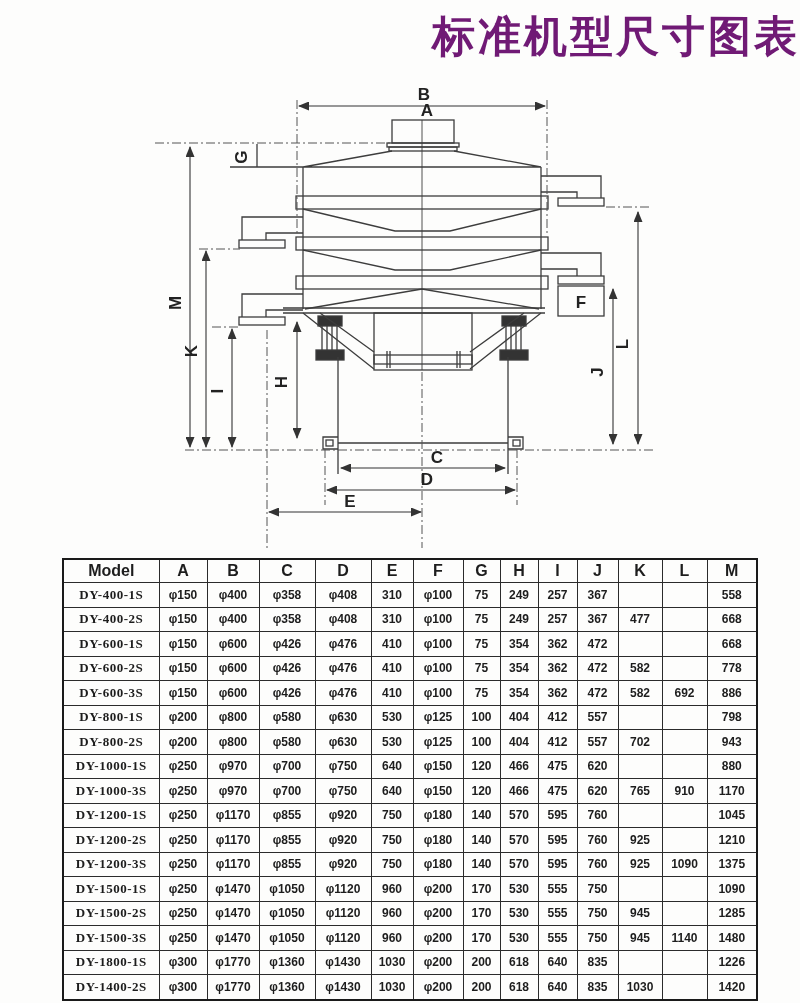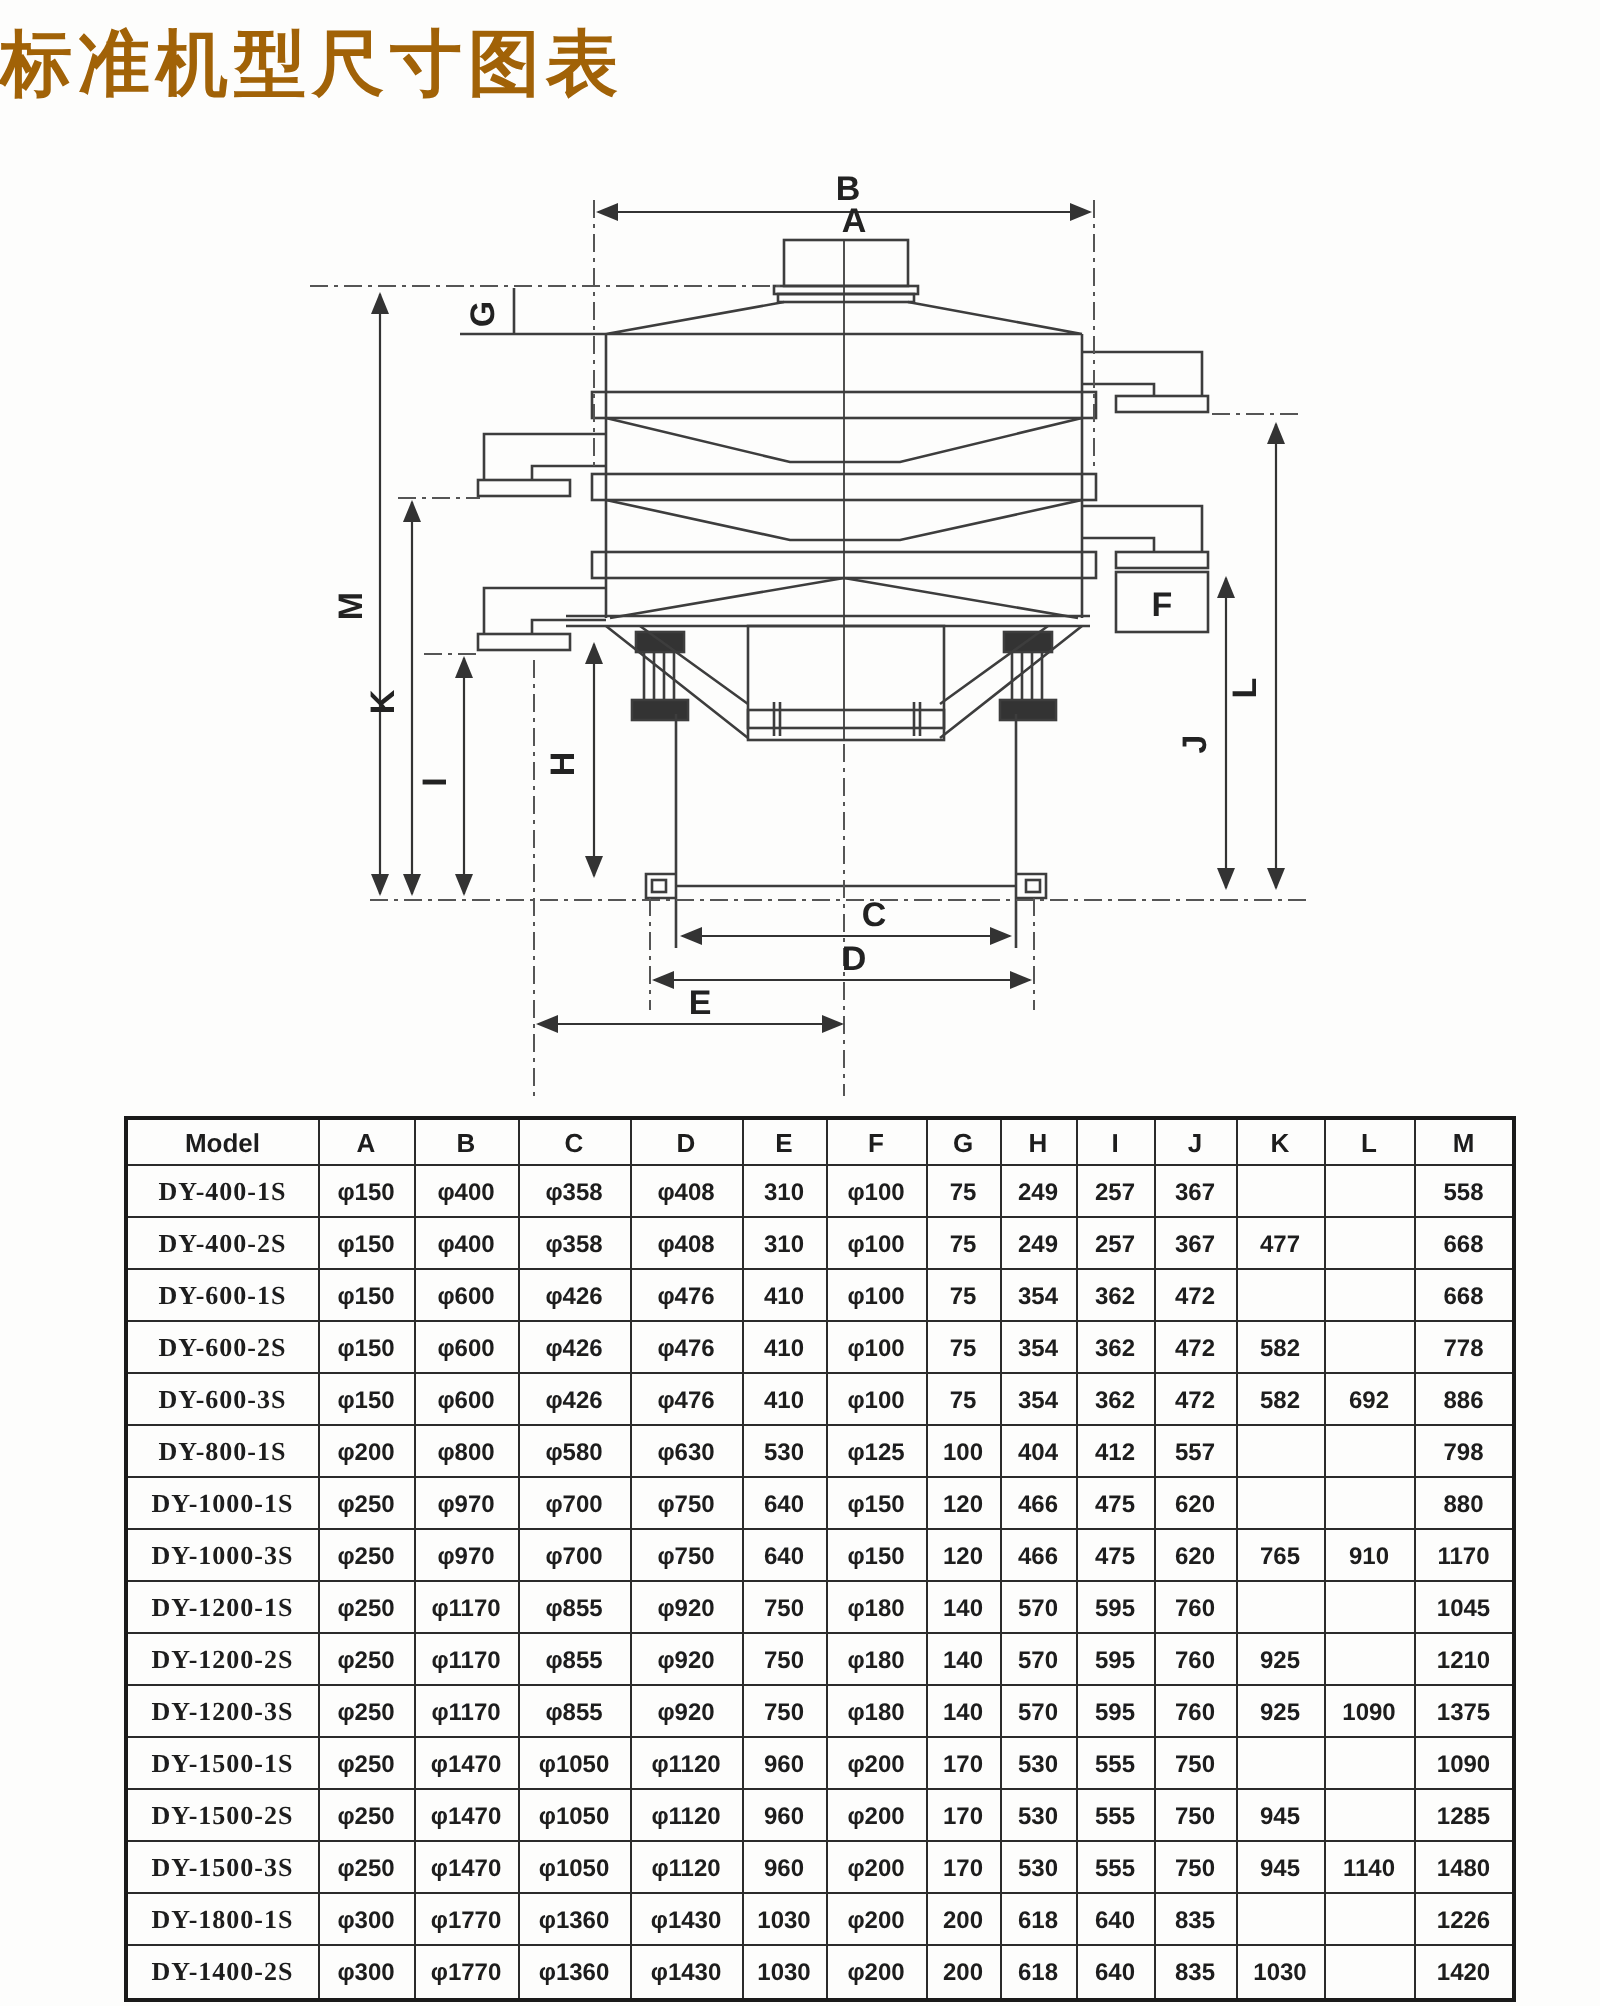--- a/index.html
+++ b/index.html
@@ -1,28 +1,28 @@
 <!DOCTYPE html>
 <html><head>
 <meta charset="utf-8">
 <style>
   html,body{margin:0;padding:0;}
   body{width:800px;height:1003px;background:#fdfdfc;position:relative;overflow:hidden;
        font-family:"Liberation Sans",sans-serif;color:#222;}
   .page{position:absolute;inset:0;}
-  .title{position:absolute;top:8px;left:0;width:100%;text-align:left;
-         font-size:36px;font-weight:800;letter-spacing:3px;color:#a16207;}
+  .title{position:absolute;top:8px;left:0;width:100%;text-align:right;
+         font-size:43px;font-weight:800;letter-spacing:3px;color:#701a75;}
   .drawing{position:absolute;left:0;top:85px;width:800px;height:472px;}
   .tbl-wrap{position:absolute;left:62px;top:558px;width:694px;height:443px;}
   table.dims{border-collapse:collapse;table-layout:fixed;width:694px;height:443px;
              font-size:12px;font-weight:bold;color:#1d1d1d;}
   table.dims th,table.dims td{border:1px solid #2b2b2b;text-align:center;vertical-align:middle;
              padding:0;white-space:nowrap;overflow:hidden;}
   table.dims{border:2px solid #1a1a1a;}
-  table.dims th{font-size:13px;height:22px;}
+  table.dims th{font-size:16px;height:22px;}
   table.dims td:first-child{font-size:13px;letter-spacing:0.5px;font-family:Liberation Serif, serif;}
 </style>
 </head>
 <body>
 
 <div class="page">
 
   <div class="title">标准机型尺寸图表</div>
 
   <svg class="drawing" viewBox="0 85 800 472" xmlns="http://www.w3.org/2000/svg">
@@ -264,20 +264,36 @@
             <td>φ125</td>
             <td>100</td>
             <td>404</td>
             <td>412</td>
             <td>557</td>
             <td></td>
             <td></td>
             <td>798</td>
           </tr>
           <tr>
+            <td>DY-800-2S</td>
+            <td>φ200</td>
+            <td>φ800</td>
+            <td>φ580</td>
+            <td>φ630</td>
+            <td>530</td>
+            <td>φ125</td>
+            <td>100</td>
+            <td>404</td>
+            <td>412</td>
+            <td>557</td>
+            <td>702</td>
+            <td></td>
+            <td>943</td>
+          </tr>
+          <tr>
             <td>DY-1000-1S</td>
             <td>φ250</td>
             <td>φ970</td>
             <td>φ700</td>
             <td>φ750</td>
             <td>640</td>
             <td>φ150</td>
             <td>120</td>
             <td>466</td>
             <td>475</td>

